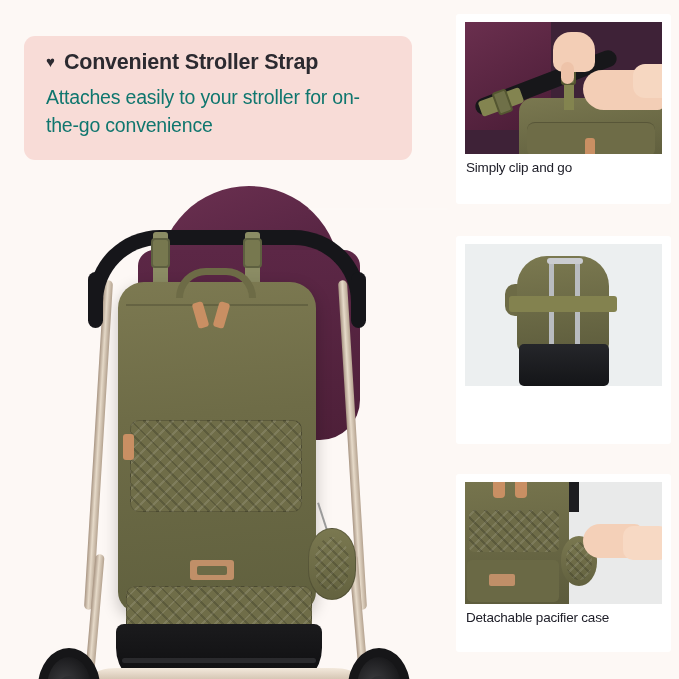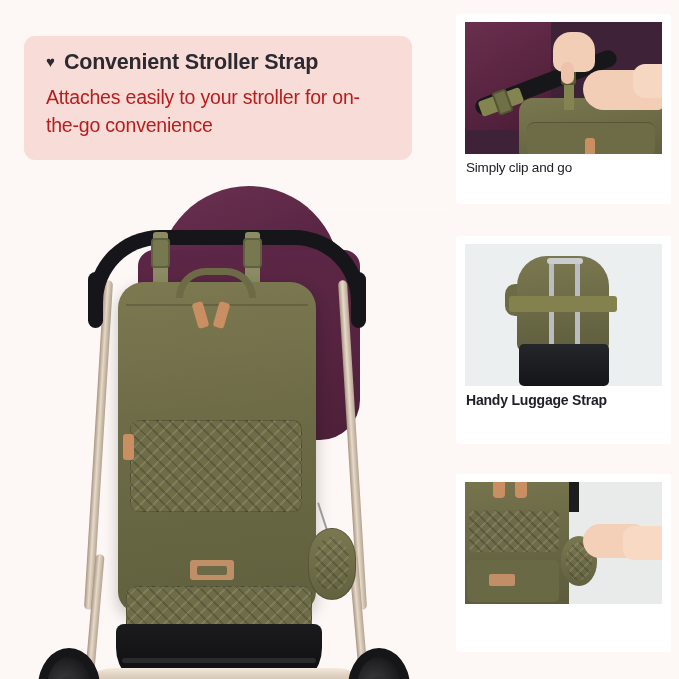--- a/index.html
+++ b/index.html
@@ -23,21 +23,21 @@
   .fc-head{display:flex;align-items:center;gap:9px;}
   .heart-icon{
     color:#2c2a30;font-size:15px;line-height:1;
     display:inline-block;transform:translateY(-1px);
   }
   .fc-title{
     font-size:21.5px;font-weight:bold;color:#2c2a30;
     letter-spacing:-0.2px;white-space:nowrap;
   }
   .fc-sub{
-    margin-top:9px;font-size:19.5px;line-height:1.42;color:#b91c1c;
+    margin-top:9px;font-size:19.5px;line-height:1.42;color:#0f766e;
     letter-spacing:-0.2px;font-weight:400;
   }
 
   
   .hero{position:absolute;left:30px;top:172px;width:390px;height:500px;}
 
   .canopy{
     position:absolute;left:128px;top:14px;width:182px;height:120px;
     background:linear-gradient(160deg,#6b3050 0%,#5d2847 45%,#4c1f39 100%);
     border-radius:94px 94px 14px 14px;
@@ -371,33 +371,33 @@
     <div class="panel p2">
       <div class="panel-img">
         <div class="s2-side"></div>
         <div class="s2-bag"></div>
         <div class="s2-tel"></div>
         <div class="s2-tel2"></div>
         <div class="s2-telbar"></div>
         <div class="s2-strap"></div>
         <div class="s2-case"></div>
       </div>
-      <div class="panel-cap">Handy Luggage Strap</div>
     </div>
 
     <div class="panel p3">
       <div class="panel-img">
         <div class="s3-dark"></div>
         <div class="s3-bag"></div>
         <div class="s3-pulls"></div>
         <div class="s3-pulls2"></div>
         <div class="s3-weave"></div>
         <div class="s3-lowpkt"></div>
         <div class="s3-tag"></div>
         <div class="s3-pac"></div>
         <div class="s3-pacw"></div>
         <div class="s3-hand"></div>
         <div class="s3-arm"></div>
       </div>
+      <div class="panel-cap">Detachable pacifier case</div>
     </div>
 
   </div>
 </div>
 
 </body></html>

